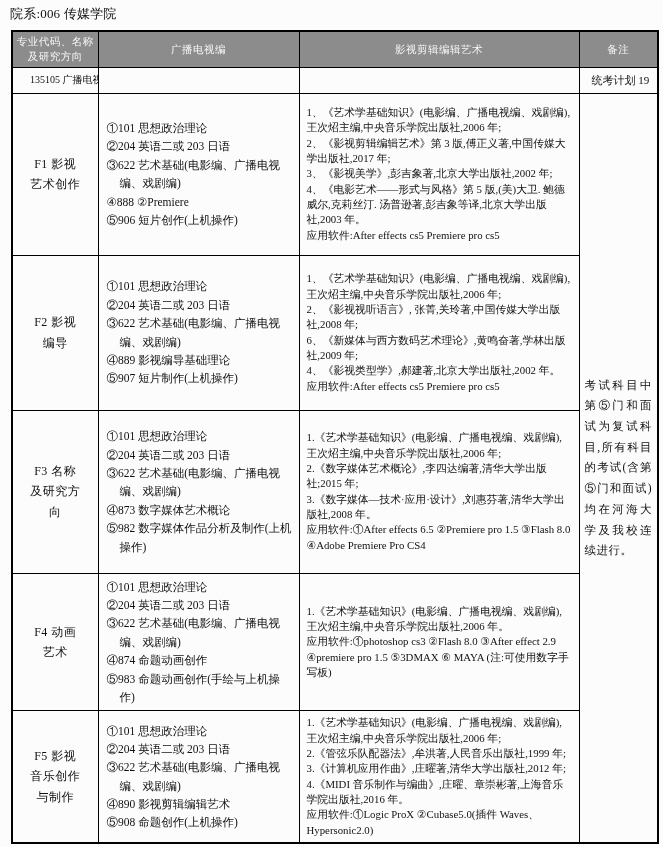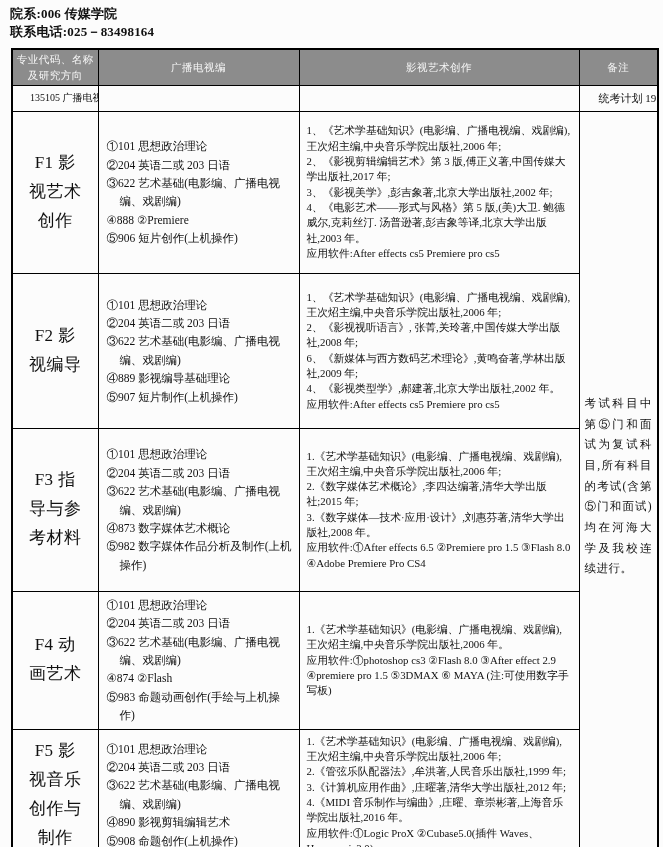--- a/index.html
+++ b/index.html
@@ -3,74 +3,73 @@
 <meta charset="utf-8">
 <style>
   html,body { margin:0; padding:0; }
   body {
     width:663px; height:847px;
     background:#fcfcfc; color:#111;
     font-family:"Liberation Serif","DejaVu Serif",serif;
     overflow:hidden;
   }
   .page { position:relative; padding-top:5px; }
-  .doc-header { margin-left:10px; font-weight:bold; font-size:13px; line-height:1.4; letter-spacing:0.2px; }
+  .doc-header { margin-left:10px; font-weight:normal; font-size:13px; line-height:1.4; letter-spacing:0.2px; }
   .doc-header div { white-space:nowrap; }
 
   table.grid {
     border-collapse:collapse; table-layout:fixed;
     width:646px; margin:7px 0 0 11px;
     border:2px solid #000;
   }
   .grid th, .grid td { border:1px solid #000; overflow:hidden; }
   .grid th {
     background:#8c8c8c; color:#f7f7f7;
     font-weight:normal; font-size:10.5px;
     text-align:center; vertical-align:middle;
     padding:2px 3px; line-height:1.45; letter-spacing:0.5px;
   }
   td.program-cell { font-size:10px; text-align:left; vertical-align:middle; padding:2px 2px 2px 17px; white-space:nowrap; }
-  td.plan-cell    { font-size:11px;  text-align:left; vertical-align:middle; padding:2px 19px; white-space:nowrap; }
+  td.plan-cell    { font-size:11px;  text-align:left; vertical-align:middle; padding:2px 12px; white-space:nowrap; }
   td.dir-cell {
-    font-size:17px; text-align:center; vertical-align:middle;
+    font-size:12px; text-align:center; vertical-align:middle;
     padding:2px 16px; line-height:1.7; letter-spacing:0.5px;
   }
   td.subj-cell { vertical-align:middle; font-size:11.5px; padding:4px 4px 4px 8px; }
   .subj-item { padding-left:13px; text-indent:-13px; line-height:1.6; }
   td.mat-cell { vertical-align:middle; font-size:10.8px; padding:4px 6px 4px 7px; }
   .mat-item { line-height:1.42; text-align:left;font-family:Liberation Serif, serif; }
   td.remark-cell {
     vertical-align:middle; font-size:11.5px;
     padding:4px 5px; line-height:1.8; letter-spacing:0.5px;
     text-align:justify; text-justify:inter-character;
   }
 </style>
 </head>
 <body>
 
 <div class="page">
 
   <div class="doc-header">
     <div>院系:006 传媒学院</div>
-    <div>联系电话:025－83498164</div>
   </div>
 
   <table class="grid">
     <colgroup>
       <col style="width:86px">
         <col style="width:201px">
         <col style="width:280px">
         <col style="width:79px">
     </colgroup>
 
     <tbody>
         <tr style="height:33px">
       <th>专业代码、名称及研究方向</th>
       <th>广播电视编</th>
-      <th>影视艺术创作</th>
+      <th>影视剪辑编辑艺术</th>
       <th>备注</th>
     </tr>
 
     <tr style="height:26px">
       <td class="program-cell">135105 广播电视</td>
       <td></td>
       <td></td>
       <td class="plan-cell">统考计划 19</td>
     </tr>
 
@@ -105,21 +104,21 @@
       <td class="mat-cell">
         <div class="mat-item">1、《艺术学基础知识》(电影编、广播电视编、戏剧编),王次炤主编,中央音乐学院出版社,2006 年;</div>
         <div class="mat-item">2、《影视视听语言》, 张菁,关玲著,中国传媒大学出版社,2008 年;</div>
         <div class="mat-item">6、《新媒体与西方数码艺术理论》,黄鸣奋著,学林出版社,2009 年;</div>
         <div class="mat-item">4、《影视类型学》,郝建著,北京大学出版社,2002 年。</div>
         <div class="mat-item">应用软件:After effects cs5 Premiere pro cs5</div>
       </td>
     </tr>
 
     <tr style="height:163px">
-      <td class="dir-cell">F3 指导与参考材料</td>
+      <td class="dir-cell">F3 名称及研究方向</td>
       <td class="subj-cell">
         <div class="subj-item">①101 思想政治理论</div>
         <div class="subj-item">②204 英语二或 203 日语</div>
         <div class="subj-item">③622 艺术基础(电影编、广播电视编、戏剧编)</div>
         <div class="subj-item">④873 数字媒体艺术概论</div>
         <div class="subj-item">⑤982 数字媒体作品分析及制作(上机操作)</div>
       </td>
       <td class="mat-cell">
         <div class="mat-item">1.《艺术学基础知识》(电影编、广播电视编、戏剧编),王次炤主编,中央音乐学院出版社,2006 年;</div>
         <div class="mat-item">2.《数字媒体艺术概论》,李四达编著,清华大学出版社;2015 年;</div>
@@ -127,21 +126,21 @@
         <div class="mat-item">应用软件:①After effects 6.5 ②Premiere pro 1.5 ③Flash 8.0 ④Adobe Premiere Pro CS4</div>
       </td>
     </tr>
 
     <tr style="height:137px">
       <td class="dir-cell">F4 动画艺术</td>
       <td class="subj-cell">
         <div class="subj-item">①101 思想政治理论</div>
         <div class="subj-item">②204 英语二或 203 日语</div>
         <div class="subj-item">③622 艺术基础(电影编、广播电视编、戏剧编)</div>
-        <div class="subj-item">④874 ②Flash</div>
+        <div class="subj-item">④874 命题动画创作</div>
         <div class="subj-item">⑤983 命题动画创作(手绘与上机操作)</div>
       </td>
       <td class="mat-cell">
         <div class="mat-item">1.《艺术学基础知识》(电影编、广播电视编、戏剧编),王次炤主编,中央音乐学院出版社,2006 年。</div>
         <div class="mat-item">应用软件:①photoshop cs3 ②Flash 8.0 ③After effect 2.9 ④premiere pro 1.5 ⑤3DMAX ⑥ MAYA (注:可使用数字手写板)</div>
       </td>
     </tr>
 
     <tr style="height:130px">
       <td class="dir-cell">F5 影视音乐创作与制作</td>

